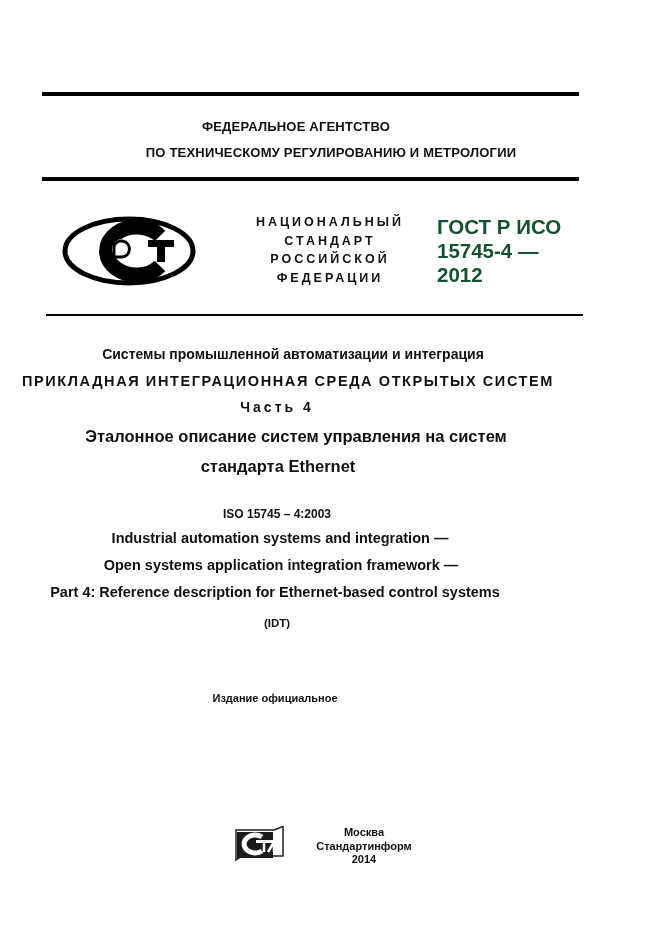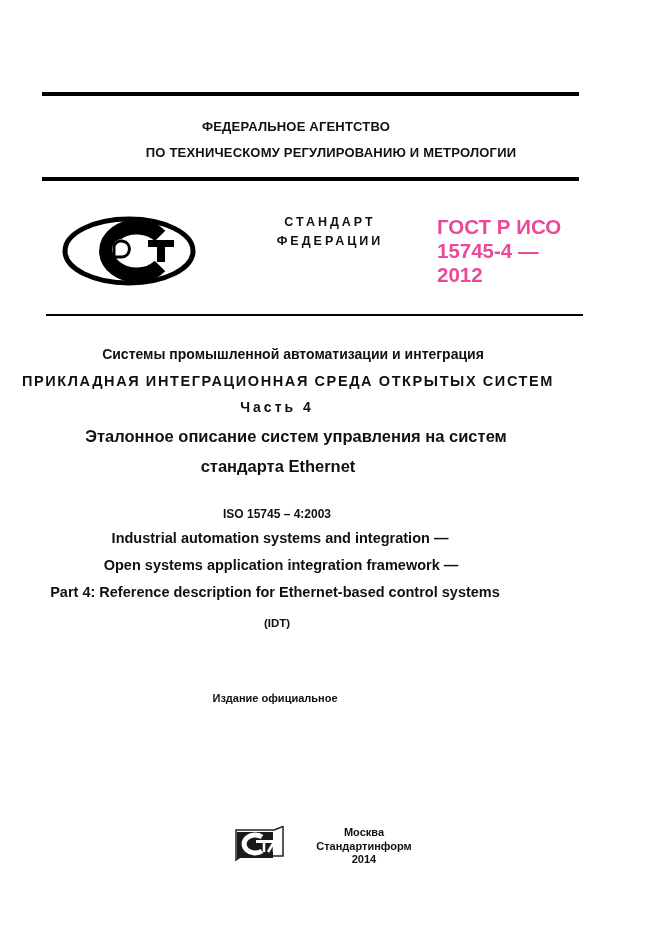--- a/index.html
+++ b/index.html
@@ -5,21 +5,21 @@
   html, body { margin: 0; padding: 0; }
   body {
     width: 661px; height: 936px; background: #ffffff; position: relative;
     font-family: "Liberation Sans", sans-serif; color: #111111; overflow: hidden;
   }
   .abs { position: absolute; }
   .rule { position: absolute; background: #000; }
   .center { position: absolute; left: 0; width: 592px; text-align: center; white-space: nowrap; font-weight: bold; }
   .agency { font-size: 13px; letter-spacing: 0.2px; }
   .nat { position: absolute; left: 240px; width: 180px; text-align: center; font-weight: bold; font-size: 12.5px; letter-spacing: 3px; line-height: 18.5px; }
-  .gost { position: absolute; left: 437px; font-weight: bold; font-size: 20.5px; line-height: 24px; color: #ec4899; }
+  .gost { position: absolute; left: 437px; font-weight: bold; font-size: 20.5px; line-height: 24px; color: #14532d; }
   .t1 { font-size: 14px; }
   .t2 { font-size: 14.5px; letter-spacing: 1.6px; }
   .t3 { font-size: 14px; letter-spacing: 3px; }
   .t4 { font-size: 16.5px; }
   .en { font-size: 14.5px; }
   .small { font-size: 11px; }
   .pub { position: absolute; left: 290px; width: 100px; text-align: center; font-weight: bold; font-size: 11px; line-height: 13.5px; }
 </style>
 </head>
 <body>
@@ -37,21 +37,23 @@
 
     <circle cx="60" cy="33" r="9" fill="#fff" stroke="#fff" stroke-width="2"></circle>
     <path d="M52 50 L52 30 A8 8 0 1 1 60 41 L53 41" fill="none" stroke="#000" stroke-width="3"></path>
 
     <rect x="86" y="24" width="26" height="7" fill="#000"></rect>
     <rect x="95" y="24" width="8" height="22" fill="#000"></rect>
   </svg>
 </div>
 
 <div class="nat" style="top:213px;">
+  <div>НАЦИОНАЛЬНЫЙ</div>
   <div>СТАНДАРТ</div>
+  <div>РОССИЙСКОЙ</div>
   <div>ФЕДЕРАЦИИ</div>
 </div>
 
 <div class="gost" style="top:215px;">
   <div>ГОСТ Р ИСО</div>
   <div>15745-4 —</div>
   <div>2012</div>
 </div>
 
 <div class="rule" style="left:46px; top:314px; width:537px; height:2px;"></div>

